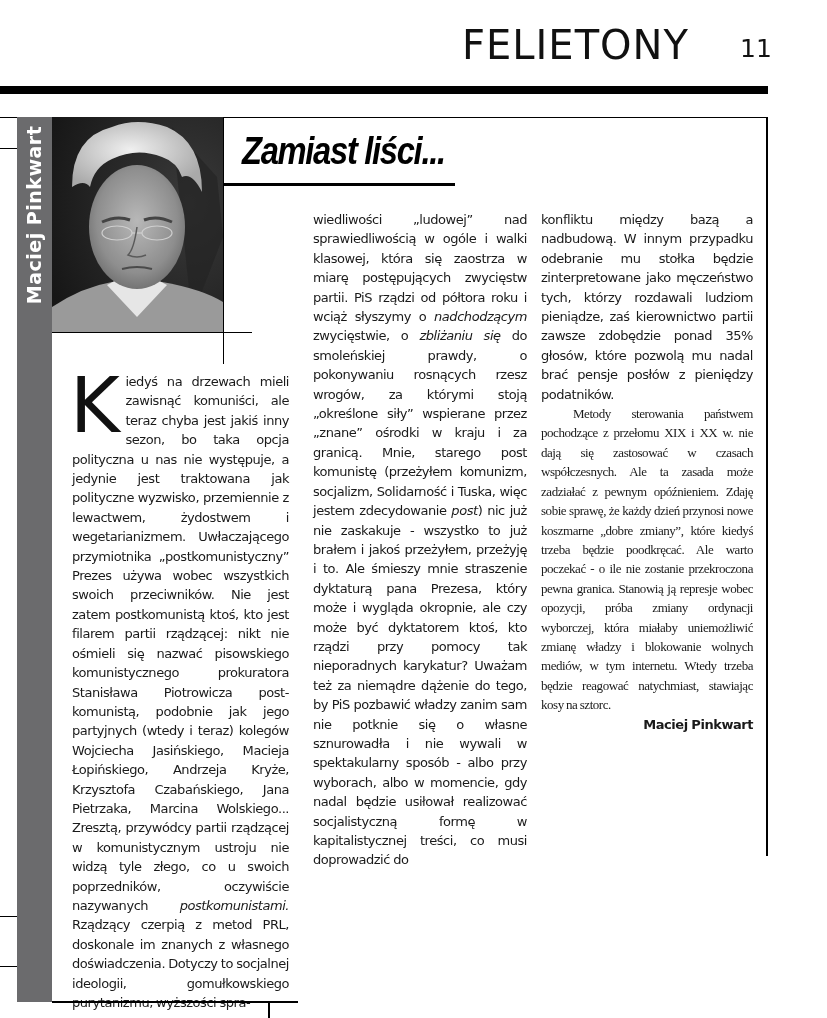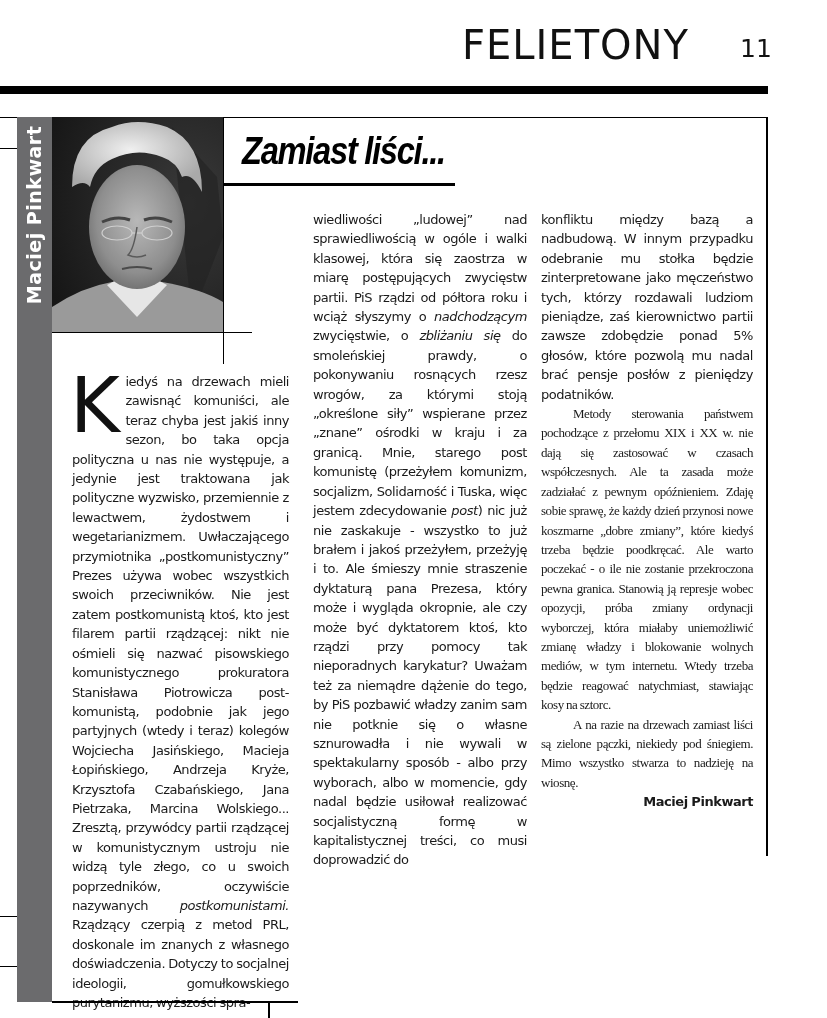--- a/index.html
+++ b/index.html
@@ -100,20 +100,19 @@
   <p>
     <span class="dropcap">K</span><span>iedyś na drzewach mieli zawisnąć komuniści, ale teraz chyba jest jakiś inny sezon, bo taka opcja polityczna u nas nie występuje, a jedynie jest traktowana jak polityczne wyzwisko, przemiennie z lewactwem, żydostwem i wegetarianizmem. Uwłaczającego przymiotnika „postkomunistyczny” Prezes używa wobec wszystkich swoich przeciwników. Nie jest zatem postkomunistą ktoś, kto jest filarem partii rządzącej: nikt nie ośmieli się nazwać pisowskiego komunistycznego prokuratora Stanisława Piotrowicza post-komunistą, podobnie jak jego partyjnych (wtedy i teraz) kolegów Wojciecha Jasińskiego, Macieja Łopińskiego, Andrzeja Kryże, Krzysztofa Czabańskiego, Jana Pietrzaka, Marcina Wolskiego... Zresztą, przywódcy partii rządzącej w komunistycznym ustroju nie widzą tyle złego, co u swoich poprzedników, oczywiście nazywanych </span><em>postkomunistami.</em><span> Rządzący czerpią z metod PRL, doskonale im znanych z własnego doświadczenia. Dotyczy to socjalnej ideologii, gomułkowskiego purytanizmu, wyższości spra-</span>
   </p>
 </div>
 
 <div class="col col2">
   <p><span>wiedliwości „ludowej” nad sprawiedliwością w ogóle i walki klasowej, która się zaostrza w miarę postępujących zwycięstw partii. PiS rządzi od półtora roku i wciąż słyszymy o </span><em>nadchodzącym</em><span> zwycięstwie, o </span><em>zbliżaniu się</em><span> do smoleńskiej prawdy, o pokonywaniu rosnących rzesz wrogów, za którymi stoją „określone siły” wspierane przez „znane” ośrodki w kraju i za granicą. Mnie, starego post komunistę (przeżyłem komunizm, socjalizm, Solidarność i Tuska, więc jestem zdecydowanie </span><em>post</em><span>) nic już nie zaskakuje - wszystko to już brałem i jakoś przeżyłem, przeżyję i to. Ale śmieszy mnie straszenie dyktaturą pana Prezesa, który może i wygląda okropnie, ale czy może być dyktatorem ktoś, kto rządzi przy pomocy tak nieporadnych karykatur? Uważam też za niemądre dążenie do tego, by PiS pozbawić władzy zanim sam nie potknie się o własne sznurowadła i nie wywali w spektakularny sposób - albo przy wyborach, albo w momencie, gdy nadal będzie usiłował realizować socjalistyczną formę w kapitalistycznej treści, co musi doprowadzić do</span></p>
 </div>
 
 <div class="col col3">
-  <p>konfliktu między bazą a nadbudową. W innym przypadku odebranie mu stołka będzie zinterpretowane jako męczeństwo tych, którzy rozdawali ludziom pieniądze, zaś kierownictwo partii zawsze zdobędzie ponad 5% głosów, które pozwolą mu nadal brać pensje posłów z pieniędzy podatników.</p>
+  <p>konfliktu między bazą a nadbudową. W innym przypadku odebranie mu stołka będzie zinterpretowane jako męczeństwo tych, którzy rozdawali ludziom pieniądze, zaś kierownictwo partii zawsze zdobędzie ponad 35% głosów, które pozwolą mu nadal brać pensje posłów z pieniędzy podatników.</p>
   <p class="indent">Metody sterowania państwem pochodzące z przełomu XIX i XX w. nie dają się zastosować w czasach współczesnych. Ale ta zasada może zadziałać z pewnym opóźnieniem. Zdaję sobie sprawę, że każdy dzień przynosi nowe koszmarne „dobre zmiany”, które kiedyś trzeba będzie poodkręcać. Ale warto poczekać - o ile nie zostanie przekroczona pewna granica. Stanowią ją represje wobec opozycji, próba zmiany ordynacji wyborczej, która miałaby uniemożliwić zmianę władzy i blokowanie wolnych mediów, w tym internetu. Wtedy trzeba będzie reagować natychmiast, stawiając kosy na sztorc.</p>
-  <p class="indent">A na razie na drzewach zamiast liści są zielone pączki, niekiedy pod śniegiem. Mimo wszystko stwarza to nadzieję na wiosnę.</p>
   <p class="signature">Maciej Pinkwart</p>
 </div>
 
 <div class="bottom-rule"></div>
 <div class="bottom-tick"></div>
 
 </body></html>

